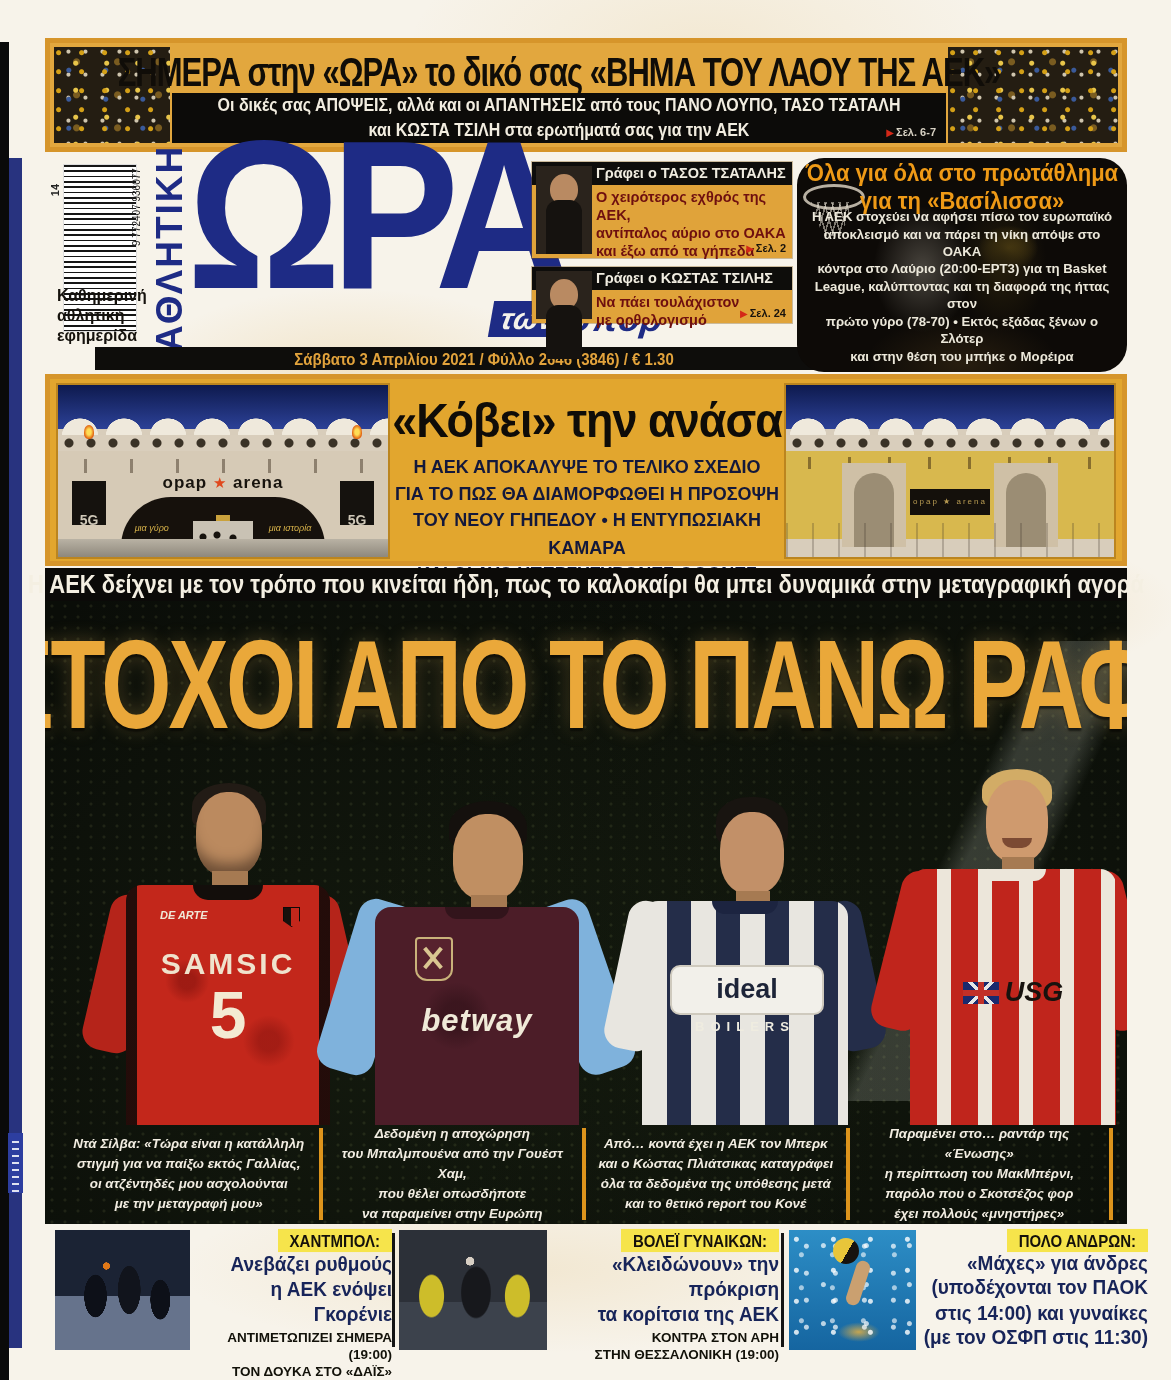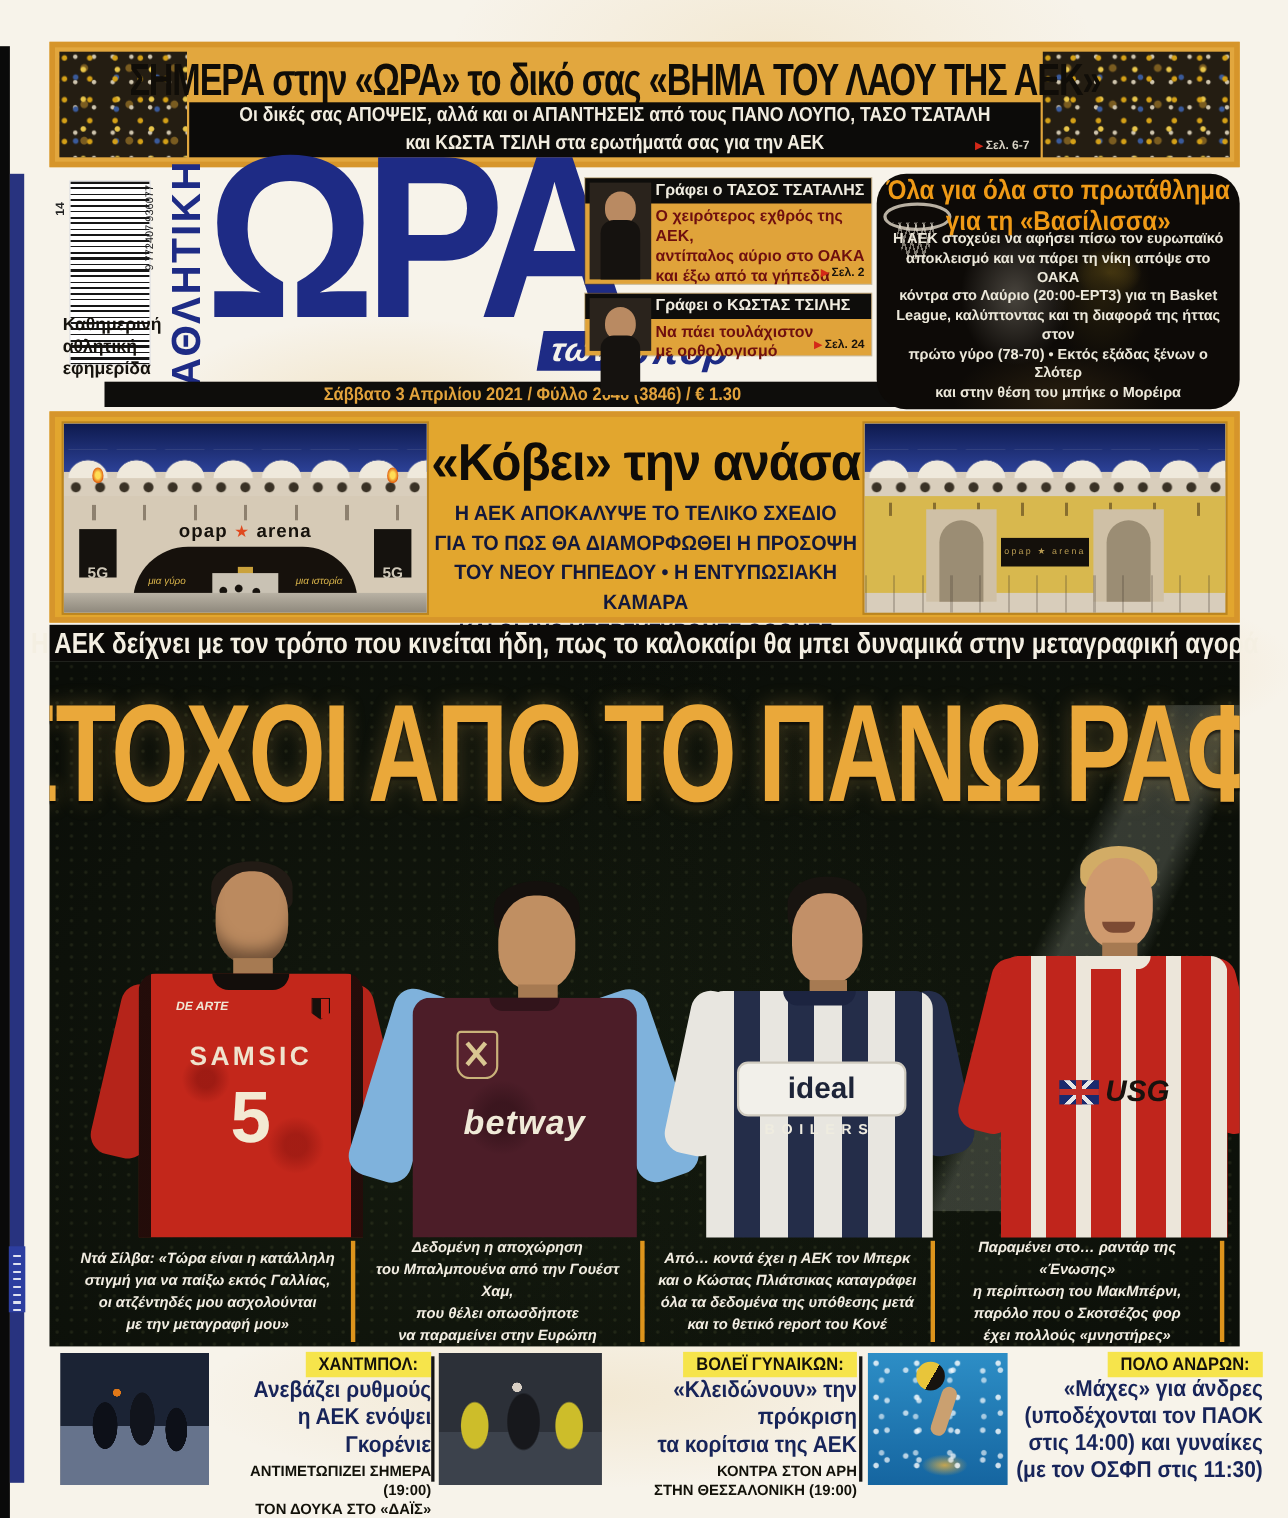--- a/index.html
+++ b/index.html
@@ -172,21 +172,21 @@
   .p1 .face{left:96px;top:9px;width:66px;height:84px;box-shadow:inset 0 -20px 14px -8px rgba(45,30,20,.55);}
   .p1 .neck{left:112px;top:88px;width:36px;height:20px;}
   .p1 .torso{left:26px;top:102px;width:204px;height:240px;background:#c3271b;
     background-image:linear-gradient(90deg,rgba(22,10,8,.92) 0 11px,transparent 11px calc(100% - 11px),rgba(22,10,8,.92) calc(100% - 11px)),
       radial-gradient(circle at 30% 40%, rgba(90,5,5,.35) 8px, transparent 22px),
       radial-gradient(circle at 70% 65%, rgba(90,5,5,.3) 10px, transparent 26px);}
   .p1 .torso::before{content:"";position:absolute;left:67px;top:0;width:70px;height:15px;background:#130e0b;border-radius:0 0 18px 18px;}
   .p1 .arm.l{left:-4px;top:112px;width:52px;height:158px;background:#b5241a;transform:rotate(13deg);}
   .p1 .arm.r{right:-4px;top:112px;width:52px;height:158px;background:#b5241a;transform:rotate(-13deg);}
   .sp-dearte{position:absolute;left:34px;top:24px;color:#f0e7d6;font-style:italic;font-weight:700;font-size:11px;}
-  .sp-samsic{position:absolute;left:0;right:0;top:62px;text-align:center;color:#efe3cd;font-weight:800;font-size:24px;letter-spacing:3px;}
+  .sp-samsic{position:absolute;left:0;right:0;top:62px;text-align:center;color:#efe3cd;font-weight:800;font-size:30px;letter-spacing:3px;}
   .sp-five{position:absolute;left:0;right:0;top:92px;text-align:center;color:#f3ead3;font-weight:800;font-size:66px;}
   .rennes-crest{position:absolute;right:30px;top:22px;width:15px;height:18px;background:linear-gradient(90deg,#17100c 50%,#c3271b 50%);border:1px solid #0d0908;clip-path:polygon(0 0,100% 0,100% 70%,50% 100%,0 70%);}
   
   .p2{left:300px;top:200px;width:260px;height:324px;}
   .p2 .hair{left:104px;top:0;width:78px;height:50px;background:#14100d;border-radius:50% 50% 28% 28%;}
   .p2 .face{left:108px;top:13px;width:70px;height:86px;background:#c08f62;}
   .p2 .neck{left:126px;top:94px;width:36px;height:18px;}
   .p2 .torso{left:30px;top:106px;width:204px;height:218px;background:#4c1d28;
     background-image:radial-gradient(circle at 40% 50%, rgba(20,5,8,.3) 14px, transparent 34px);}
   .p2 .torso::before{content:"";position:absolute;left:70px;top:0;width:64px;height:12px;background:#32141b;border-radius:0 0 14px 14px;}

